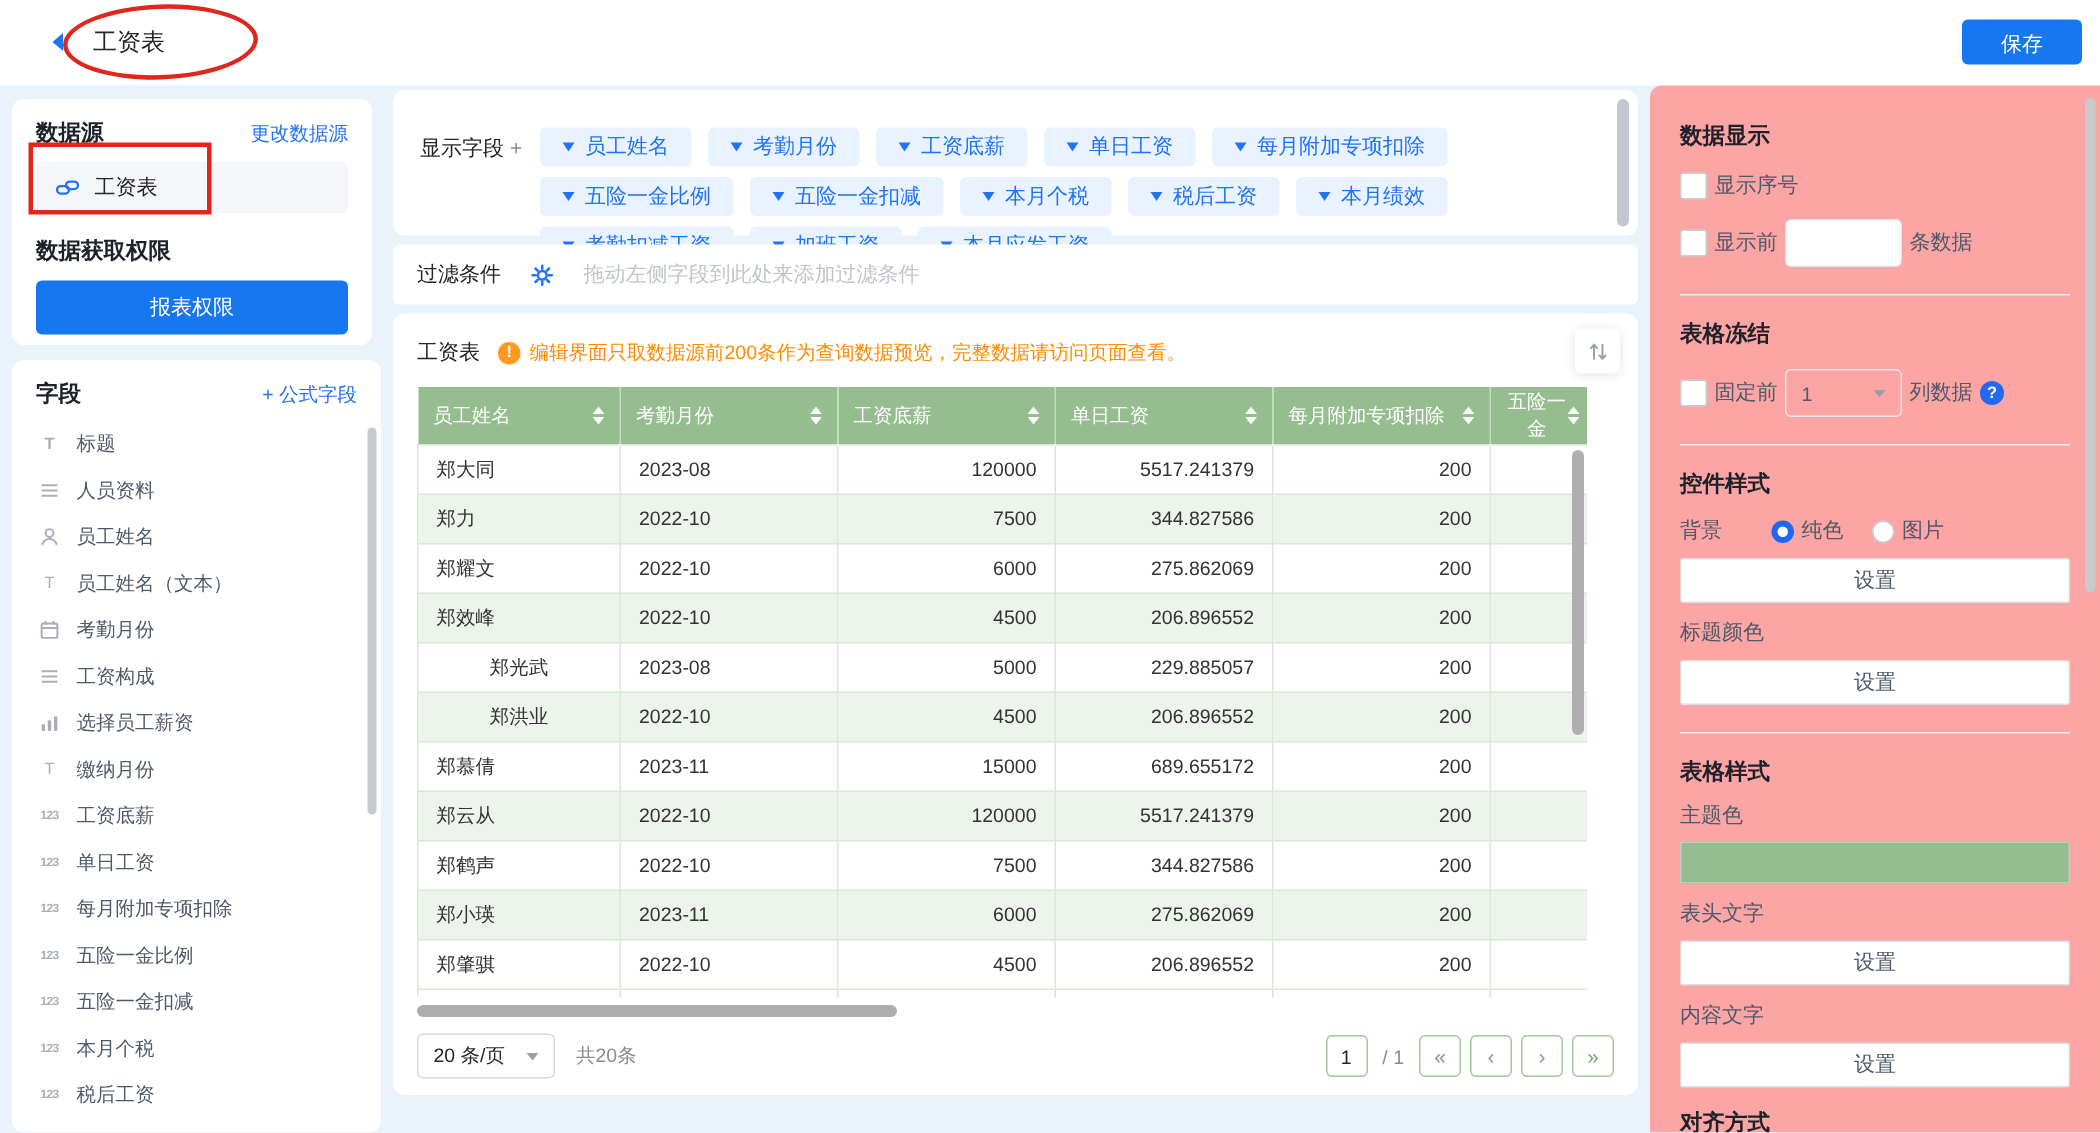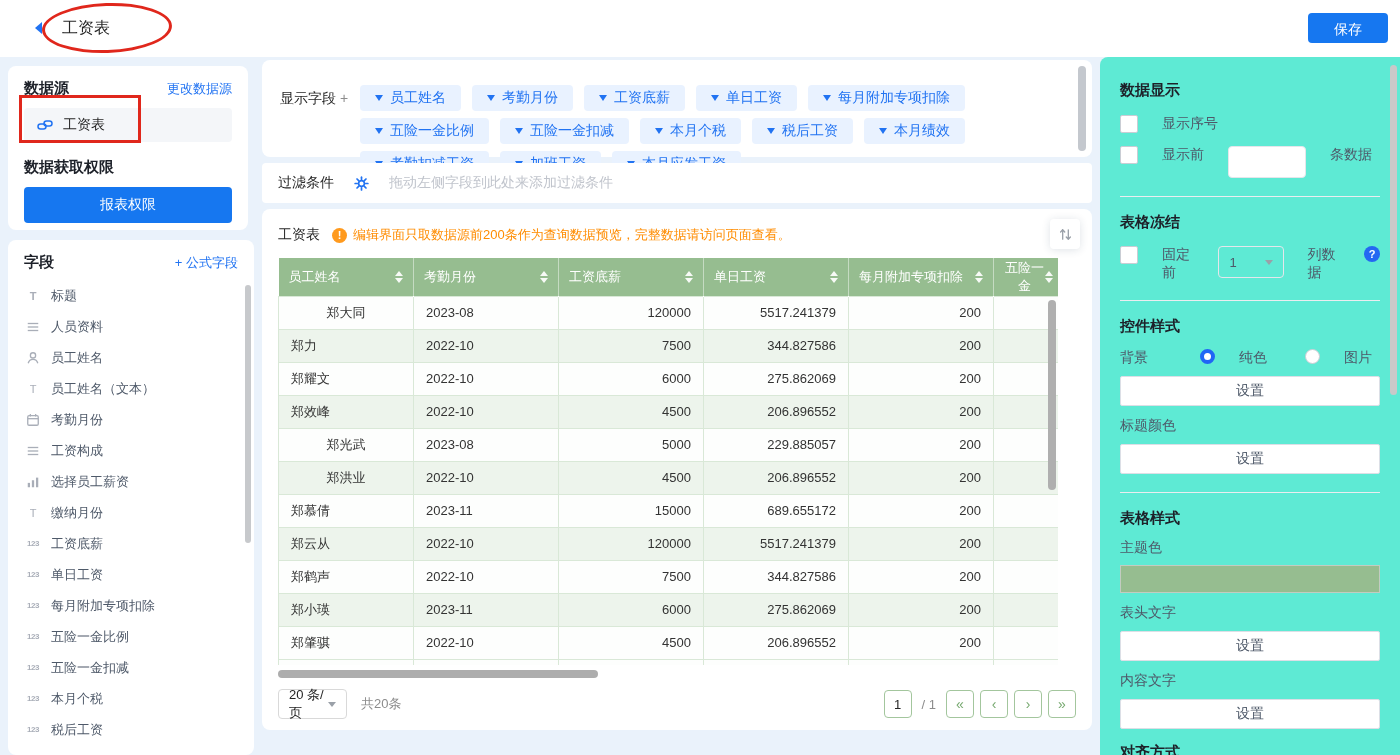--- a/index.html
+++ b/index.html
@@ -64,34 +64,34 @@
   .hc{display:flex;flex-direction:column;gap:2px;cursor:pointer}
   .hc i{display:block;width:0;height:0;border-left:4px solid transparent;border-right:4px solid transparent}
   .hc .u{border-bottom:5px solid rgba(255,255,255,.92)}
   .hc .d{border-top:5px solid rgba(255,255,255,.92)}
   td{height:33px;border:1px solid #D9E8D7;padding:0 12px;color:#333;background:#FDFEFD;box-sizing:border-box;
      overflow:hidden;white-space:nowrap}
   tr.alt td{background:#EDF4EC}
   .v-thumb{position:absolute;right:2px;top:42px;width:8px;height:190px;background:#AFAFAF;border-radius:4px}
   .h-thumb{width:320px;height:8px;background:#ADADAD;border-radius:4px;margin-top:5px;cursor:pointer}
   .pager{display:flex;align-items:center;margin-top:11px}
-  .size-sel{width:69px;height:30px;border:1px solid #D9D9D9;border-radius:4px;display:flex;align-items:center;
+  .size-sel{width:92px;height:30px;border:1px solid #D9D9D9;border-radius:4px;display:flex;align-items:center;
        justify-content:space-between;padding:14px 10px;font-size:13px;color:#262626;box-sizing:border-box;cursor:pointer}
   .total{margin-left:14px;color:#8C8C8C;font-size:13px}
   .pager-right{margin-left:auto;display:flex;align-items:center;gap:6px}
   .page-box{width:28px;height:28px;border:1px solid #A3C69D;border-radius:4px;display:flex;align-items:center;
        justify-content:center;font-size:13px;box-sizing:border-box}
   .of{color:#8C8C8C;font-size:13px;margin:0 4px}
   .nav-btn{width:28px;height:28px;border:1px solid #A3C69D;border-radius:4px;background:#fff;color:#76A96F;
        font-size:14px;display:flex;align-items:center;justify-content:center;box-sizing:border-box;cursor:pointer}
   
-  #right{position:absolute;left:1100px;top:57px;width:300px;height:698px;background:#5eead4;
+  #right{position:absolute;left:1100px;top:57px;width:300px;height:698px;background:#fca5a5;
        border-radius:8px 0 0 0;padding:24px 20px 0;box-sizing:border-box;overflow:hidden}
   .rp-h{font-weight:700;font-size:15px;color:#1D2129}
-  .rp-row{display:flex;align-items:flex-start;gap:24px;font-size:14px;color:#4E5969}
+  .rp-row{display:flex;align-items:center;gap:5px;font-size:14px;color:#4E5969}
   .cb{width:16px;height:16px;border:1px solid #C9CDD4;border-radius:2px;background:#fff;flex:none;cursor:pointer}
   .num-input{width:78px;height:32px;border:1px solid #E5E6EB;border-radius:4px;box-sizing:border-box;padding:0 8px;font-size:13px}
   .mini-sel{width:78px;height:32px;border:1px solid #E5E6EB;border-radius:4px;display:flex;align-items:center;
        justify-content:space-between;padding:0 10px;color:#4E5969;font-size:13px;box-sizing:border-box;cursor:pointer}
   .q-ic{width:16px;height:16px;border-radius:50%;background:#2468F2;color:#fff;
        font:700 11px/16px "Liberation Sans",sans-serif;text-align:center;flex:none;cursor:pointer}
   .divider{height:1px;background:#EBEDF0;margin:18px 0 16px}
   .radio{width:15px;height:15px;border-radius:50%;border:1px solid #C9CDD4;background:#fff;box-sizing:border-box;flex:none;cursor:pointer}
   .radio.sel{border:4.5px solid #2066F5}
   .set-btn{height:30px;border:1px solid #DCDFE6;border-radius:2px;background:#fff;width:100%;
@@ -380,21 +380,21 @@
                 <span class="hc">
                   <i class="u"></i>
                   <i class="d"></i>
                 </span>
               </div>
             </th>
           </tr>
         </thead>
         <tbody>
           <tr class="">
-            <td style="text-align:center">郑大同</td>
+            <td style="text-align:left">郑大同</td>
             <td style="text-align:left">2023-08</td>
             <td style="text-align:right">120000</td>
             <td style="text-align:right">5517.241379</td>
             <td style="text-align:right">200</td>
             <td style="text-align:right"></td>
           </tr>
           <tr class="alt">
             <td style="text-align:left">郑力</td>
             <td style="text-align:left">2022-10</td>
             <td style="text-align:right">7500</td>

